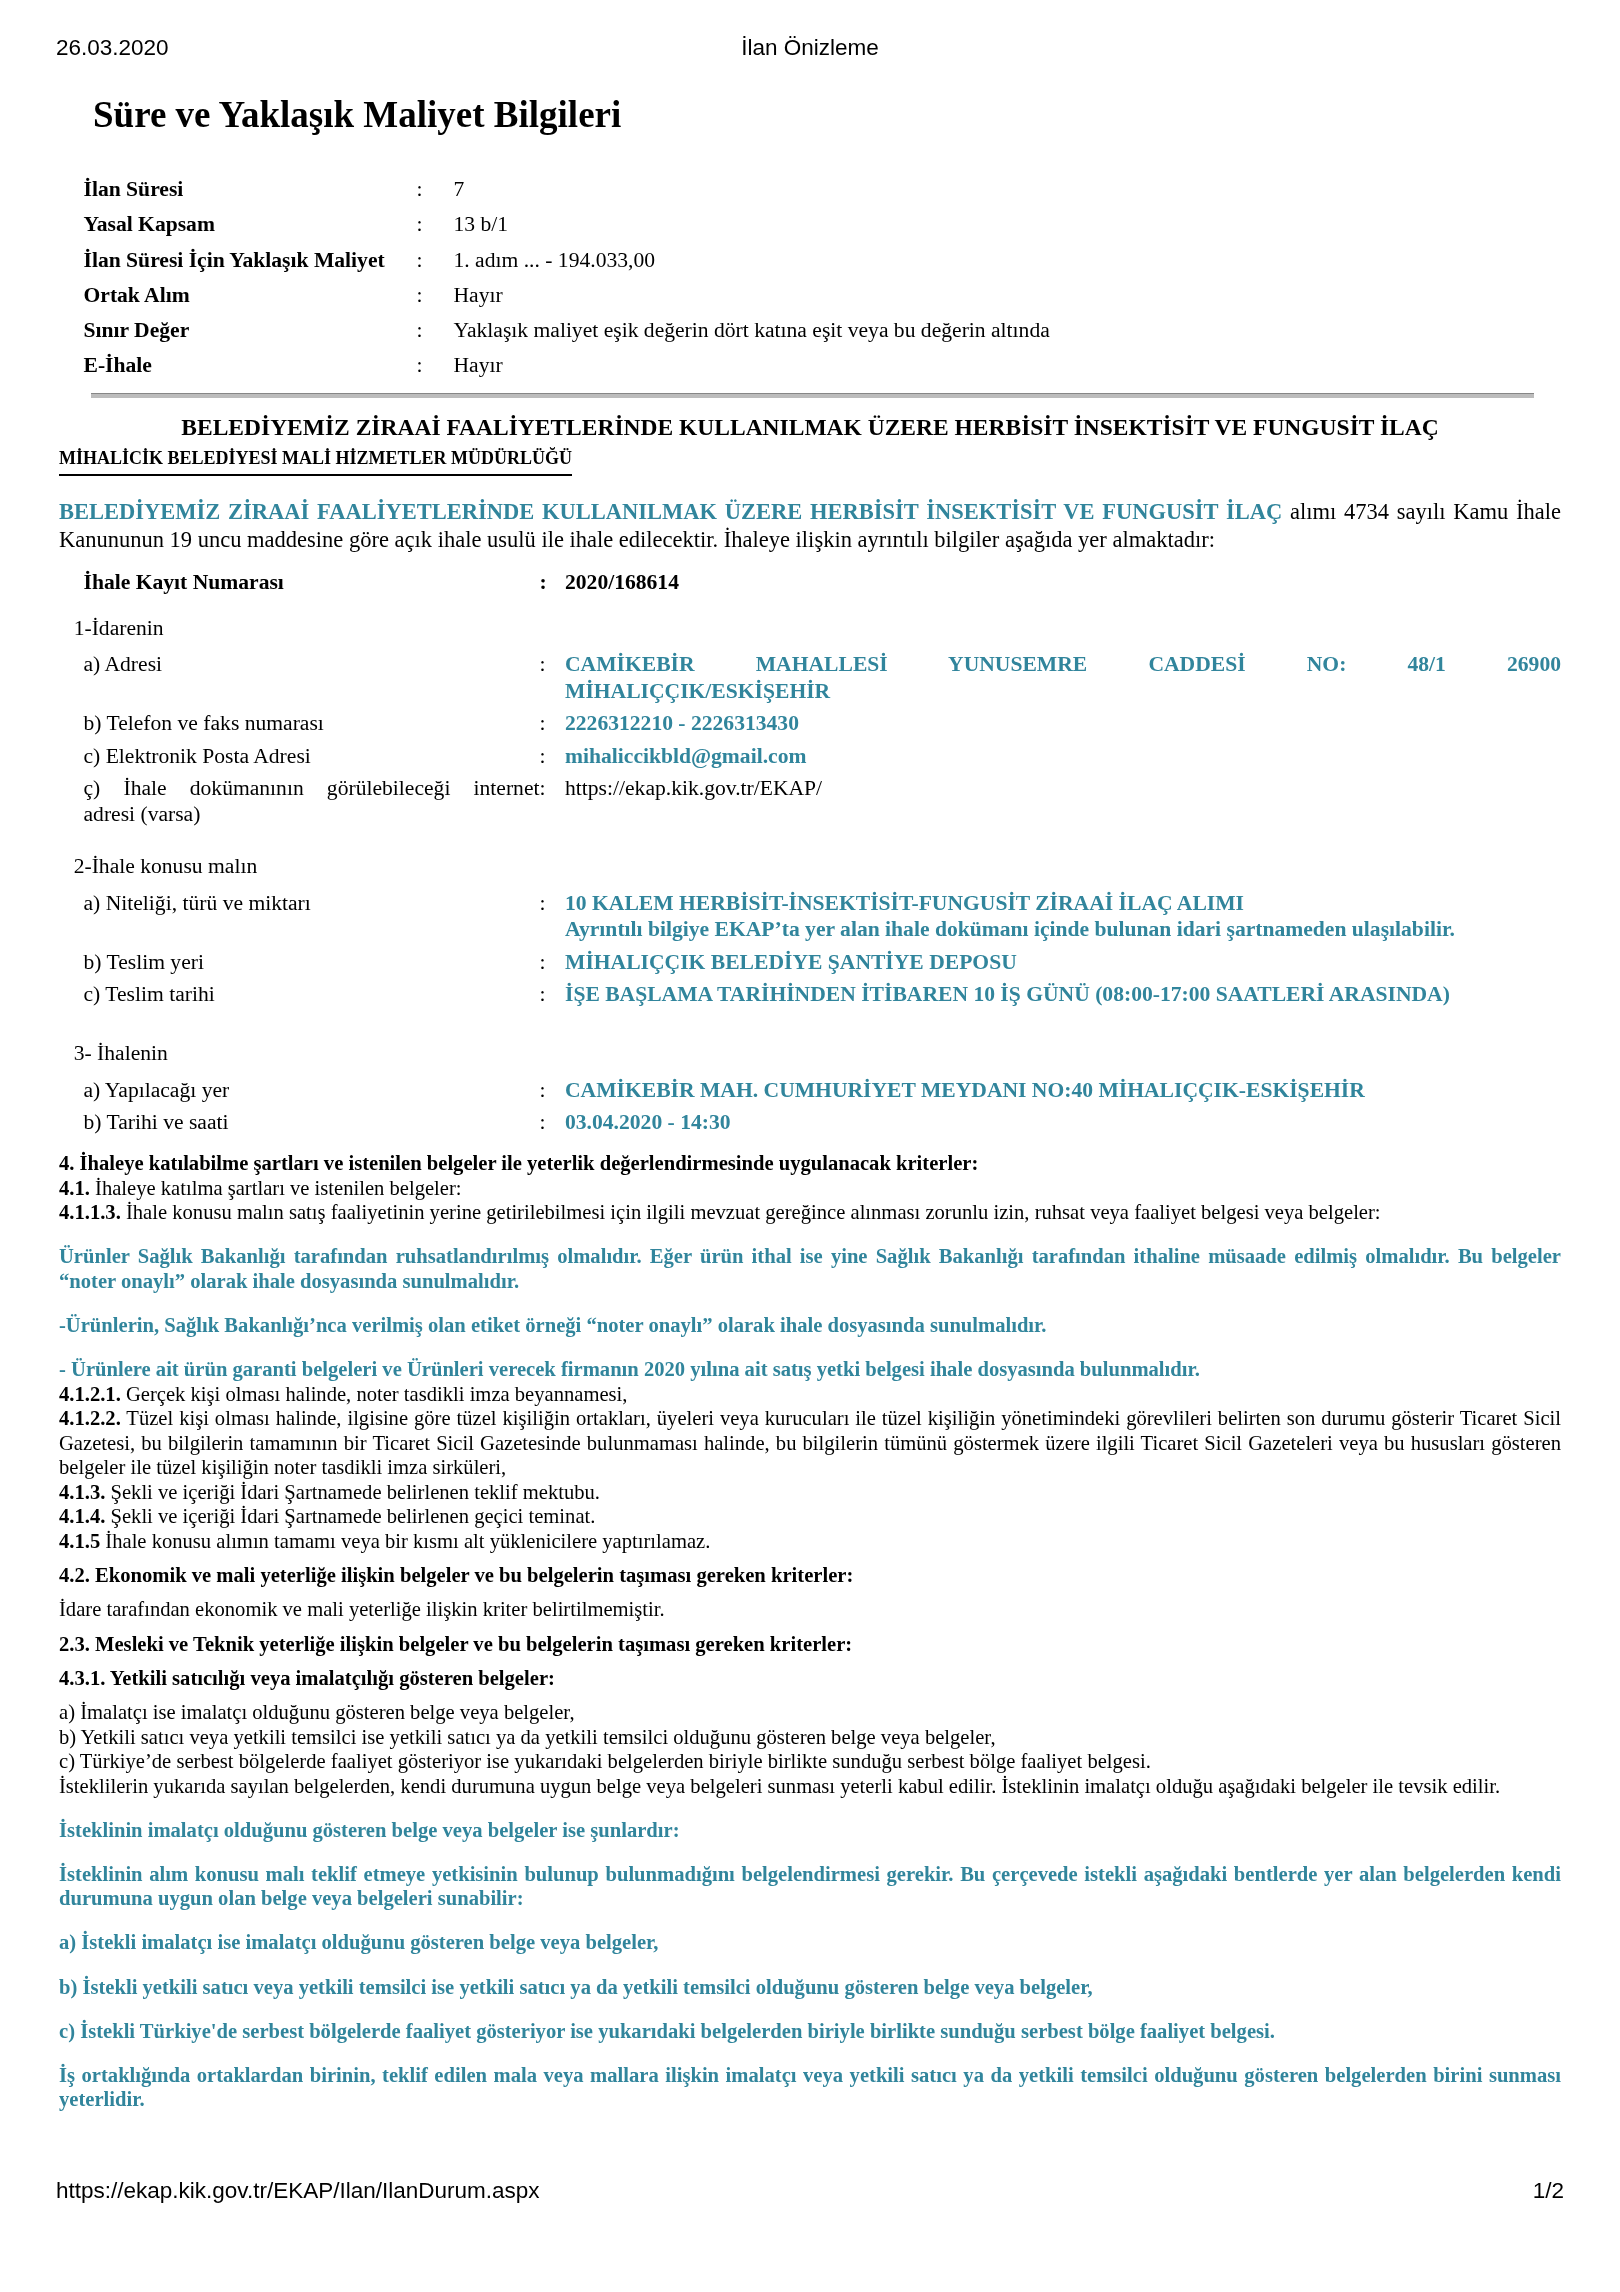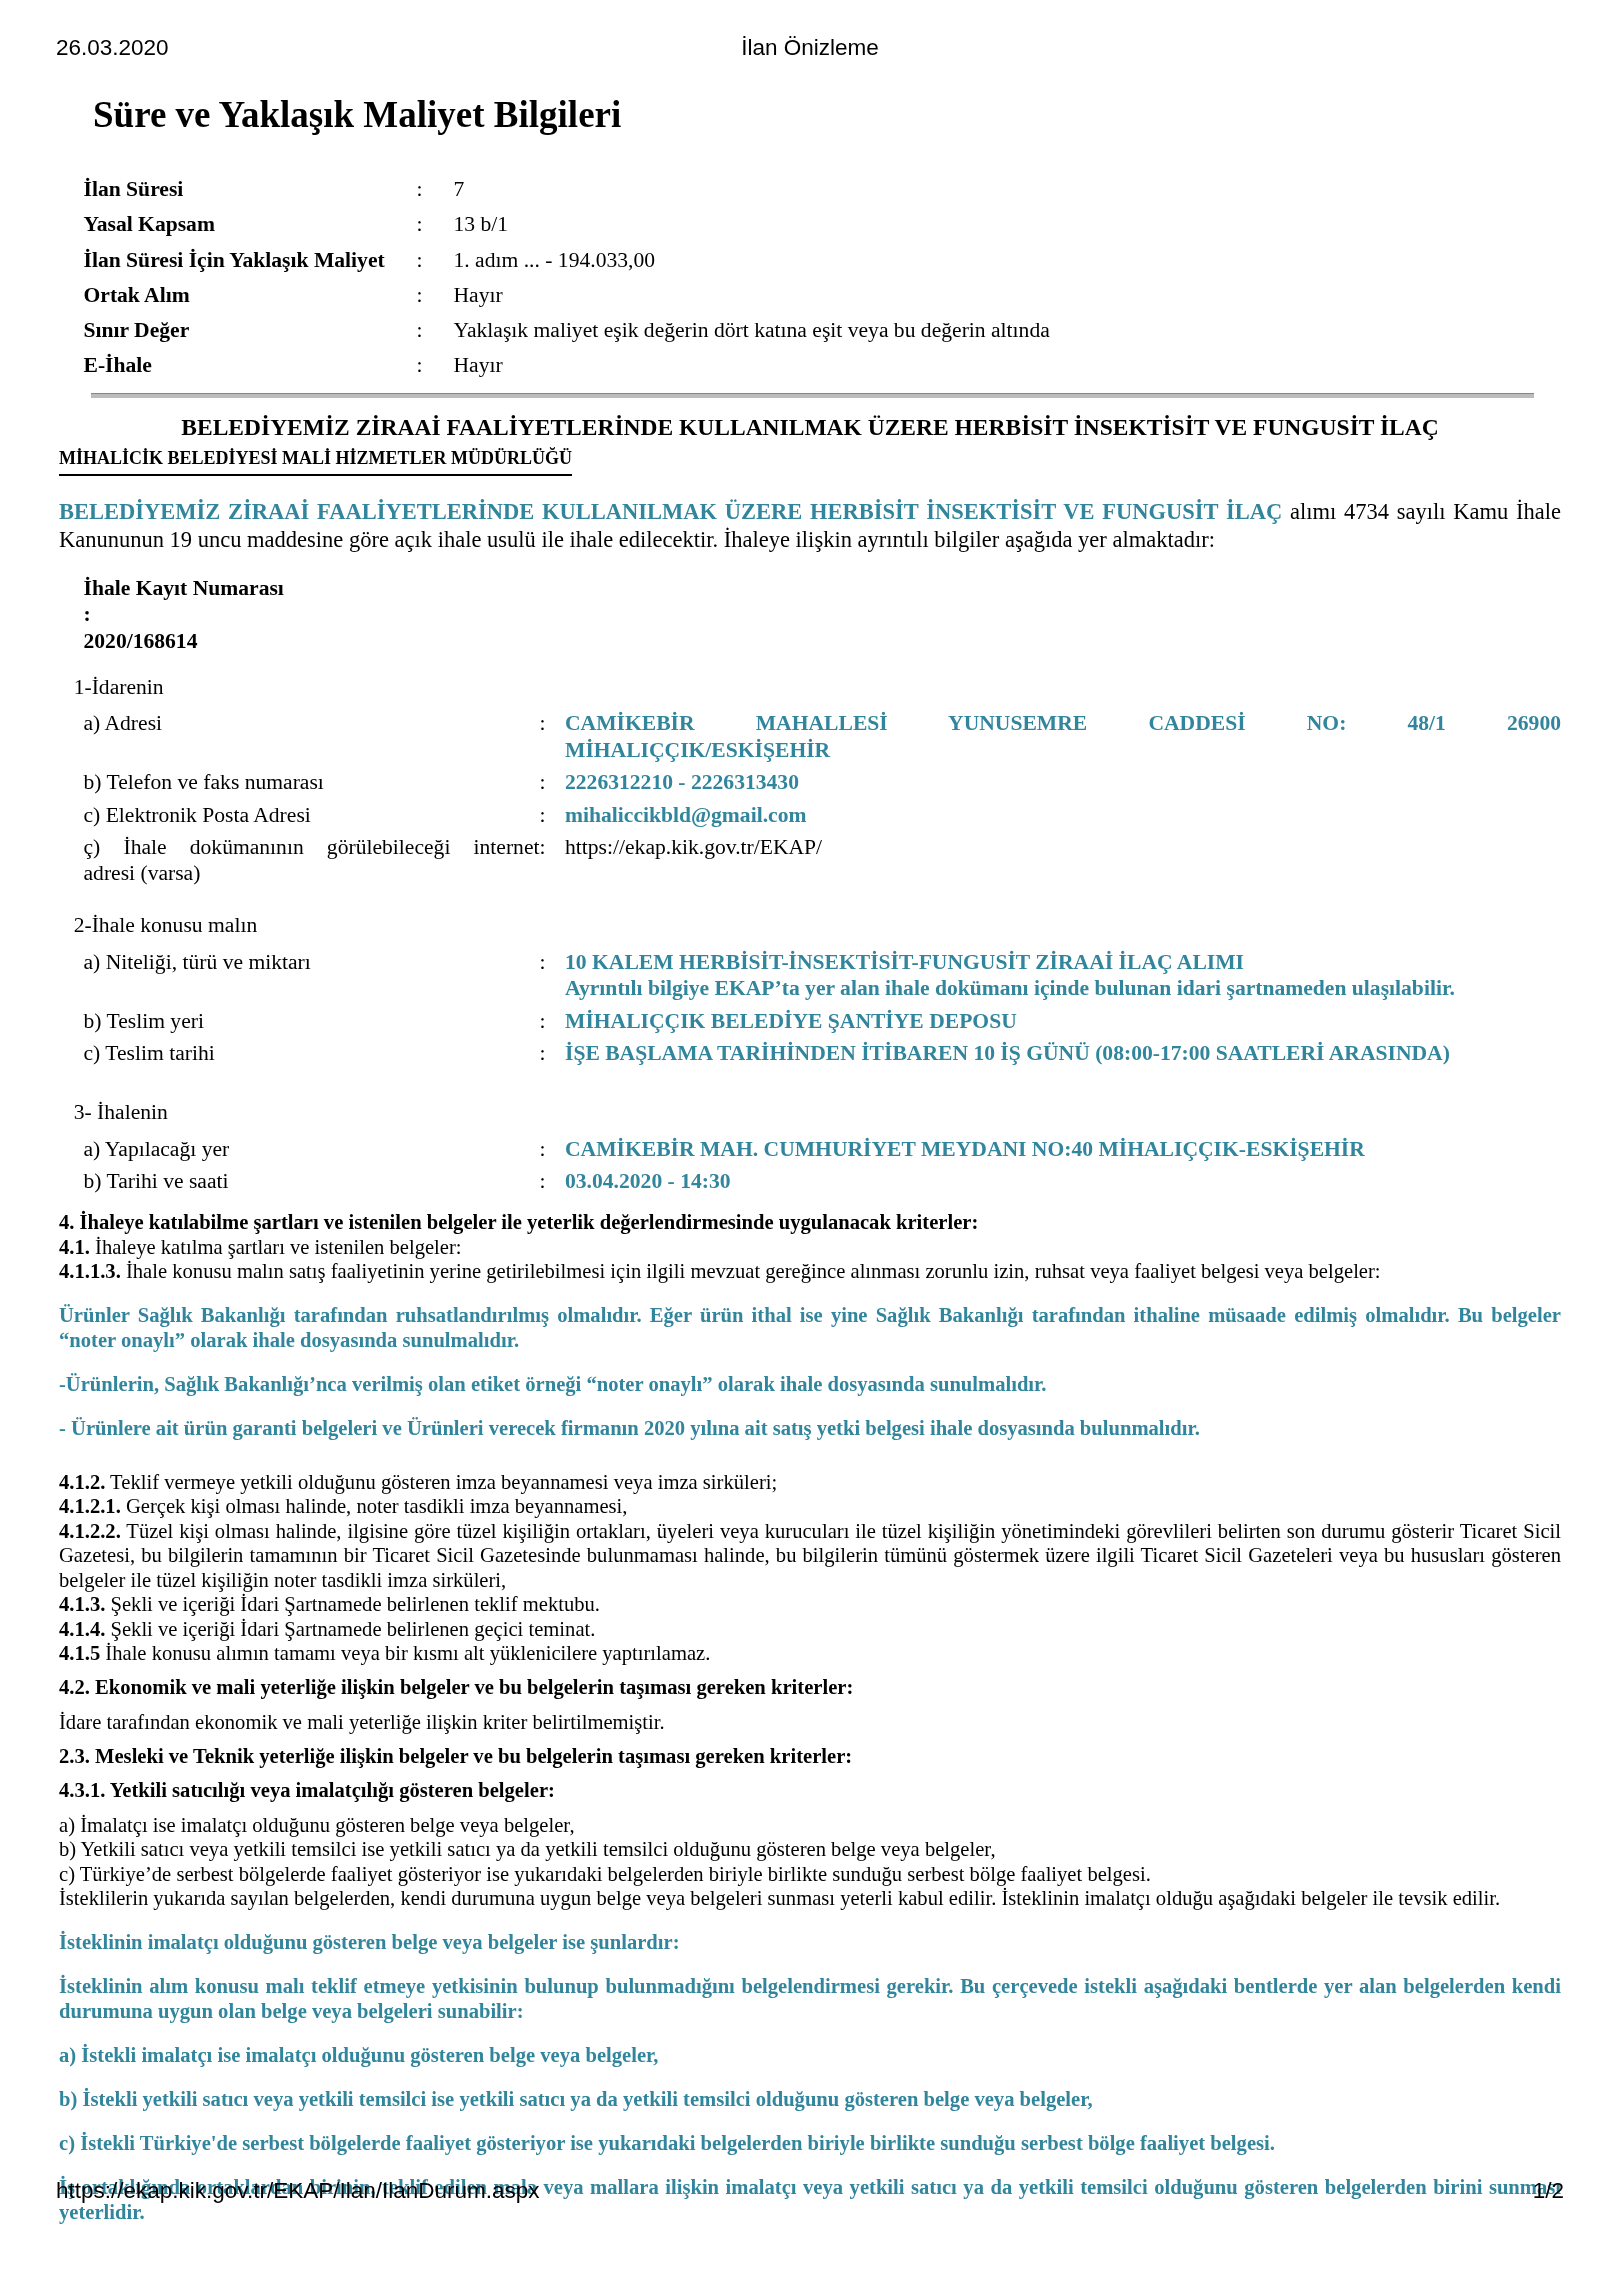--- a/index.html
+++ b/index.html
@@ -105,21 +105,21 @@
 
     <div class="ann1">BELEDİYEMİZ ZİRAAİ FAALİYETLERİNDE KULLANILMAK ÜZERE HERBİSİT İNSEKTİSİT VE FUNGUSİT İLAÇ</div>
     <div class="ann2-wrap">
       <span class="ann2">MİHALİCİK BELEDİYESİ MALİ HİZMETLER MÜDÜRLÜĞÜ</span>
     </div>
 
     <p class="intro">
       <span class="teal">BELEDİYEMİZ ZİRAAİ FAALİYETLERİNDE KULLANILMAK ÜZERE HERBİSİT İNSEKTİSİT VE FUNGUSİT İLAÇ</span><span> alımı 4734 sayılı Kamu İhale Kanununun 19 uncu maddesine göre açık ihale usulü ile ihale edilecektir.  İhaleye ilişkin ayrıntılı bilgiler aşağıda yer almaktadır:</span>
     </p>
 
-    <div class="kv bold" style="margin-left:24.5px;margin-top:21px;flex-direction:column;">
+    <div class="kv bold" style="margin-left:24.5px;margin-top:15px;">
       <div class="kv-label">İhale Kayıt Numarası</div>
       <div class="colon"></div>
       <div class="kv-value">2020/168614</div>
     </div>
 
     <div class="sec-h">1-İdarenin</div>
 
     <div class="kv">
       <div class="kv-label">a) Adresi</div>
       <div class="colon"></div>
@@ -187,21 +187,20 @@
       <div class="kv-value teal">03.04.2020 - 14:30</div>
     </div>
 
     <div class="criteria">
       <p class="cp b-all"><span class="pfx">4.</span><span> İhaleye katılabilme şartları ve istenilen belgeler ile yeterlik değerlendirmesinde uygulanacak kriterler:</span></p>
       <p class="cp pb"><span class="pfx">4.1.</span><span> İhaleye katılma şartları ve istenilen belgeler:</span></p>
       <p class="cp pb just"><span class="pfx">4.1.1.3.</span><span> İhale konusu malın satış faaliyetinin yerine getirilebilmesi için ilgili mevzuat gereğince alınması zorunlu izin, ruhsat veya faaliyet belgesi veya belgeler:</span></p>
       <p class="cp teal just mt-lg"><span>Ürünler Sağlık Bakanlığı tarafından ruhsatlandırılmış olmalıdır. Eğer ürün ithal ise yine Sağlık Bakanlığı tarafından ithaline müsaade edilmiş olmalıdır. Bu belgeler “noter onaylı” olarak ihale dosyasında sunulmalıdır.</span></p>
       <p class="cp teal mt-lg"><span>-Ürünlerin, Sağlık Bakanlığı’nca verilmiş olan etiket örneği  “noter onaylı” olarak ihale dosyasında sunulmalıdır.</span></p>
       <p class="cp teal mt-lg"><span>- Ürünlere ait ürün garanti belgeleri ve Ürünleri verecek firmanın 2020 yılına ait satış yetki belgesi ihale dosyasında bulunmalıdır.</span></p>
-      <p class="cp pb mt-xl"><span class="pfx">4.1.2.</span><span> Teklif vermeye yetkili olduğunu gösteren imza beyannamesi veya imza sirküleri;</span></p>
       <p class="cp pb"><span class="pfx">4.1.2.1.</span><span> Gerçek kişi olması halinde, noter tasdikli imza beyannamesi,</span></p>
       <p class="cp pb just"><span class="pfx">4.1.2.2.</span><span> Tüzel kişi olması halinde, ilgisine göre tüzel kişiliğin ortakları, üyeleri veya kurucuları ile tüzel kişiliğin yönetimindeki görevlileri belirten son durumu gösterir Ticaret Sicil Gazetesi, bu bilgilerin tamamının bir Ticaret Sicil Gazetesinde bulunmaması halinde, bu bilgilerin tümünü göstermek üzere ilgili Ticaret Sicil Gazeteleri veya bu hususları gösteren belgeler ile tüzel kişiliğin noter tasdikli imza sirküleri,</span></p>
       <p class="cp pb"><span class="pfx">4.1.3.</span><span> Şekli ve içeriği İdari Şartnamede belirlenen teklif mektubu.</span></p>
       <p class="cp pb"><span class="pfx">4.1.4.</span><span> Şekli ve içeriği İdari Şartnamede belirlenen geçici teminat.</span></p>
       <p class="cp pb"><span class="pfx">4.1.5</span><span> İhale konusu alımın tamamı veya bir kısmı alt yüklenicilere yaptırılamaz.</span></p>
       <p class="cp b-all mt-md"><span class="pfx">4.2.</span><span> Ekonomik ve mali yeterliğe ilişkin belgeler ve bu belgelerin taşıması gereken kriterler:</span></p>
       <p class="cp mt-md"><span>İdare tarafından ekonomik ve mali yeterliğe ilişkin kriter belirtilmemiştir.</span></p>
       <p class="cp b-all mt-md"><span class="pfx">2.3.</span><span> Mesleki ve Teknik yeterliğe ilişkin belgeler ve bu belgelerin taşıması gereken kriterler:</span></p>
       <p class="cp b-all mt-md"><span class="pfx">4.3.1.</span><span> Yetkili satıcılığı veya imalatçılığı gösteren belgeler:</span></p>
       <p class="cp mt-md"><span>a) İmalatçı ise imalatçı olduğunu gösteren belge veya belgeler,</span></p>

